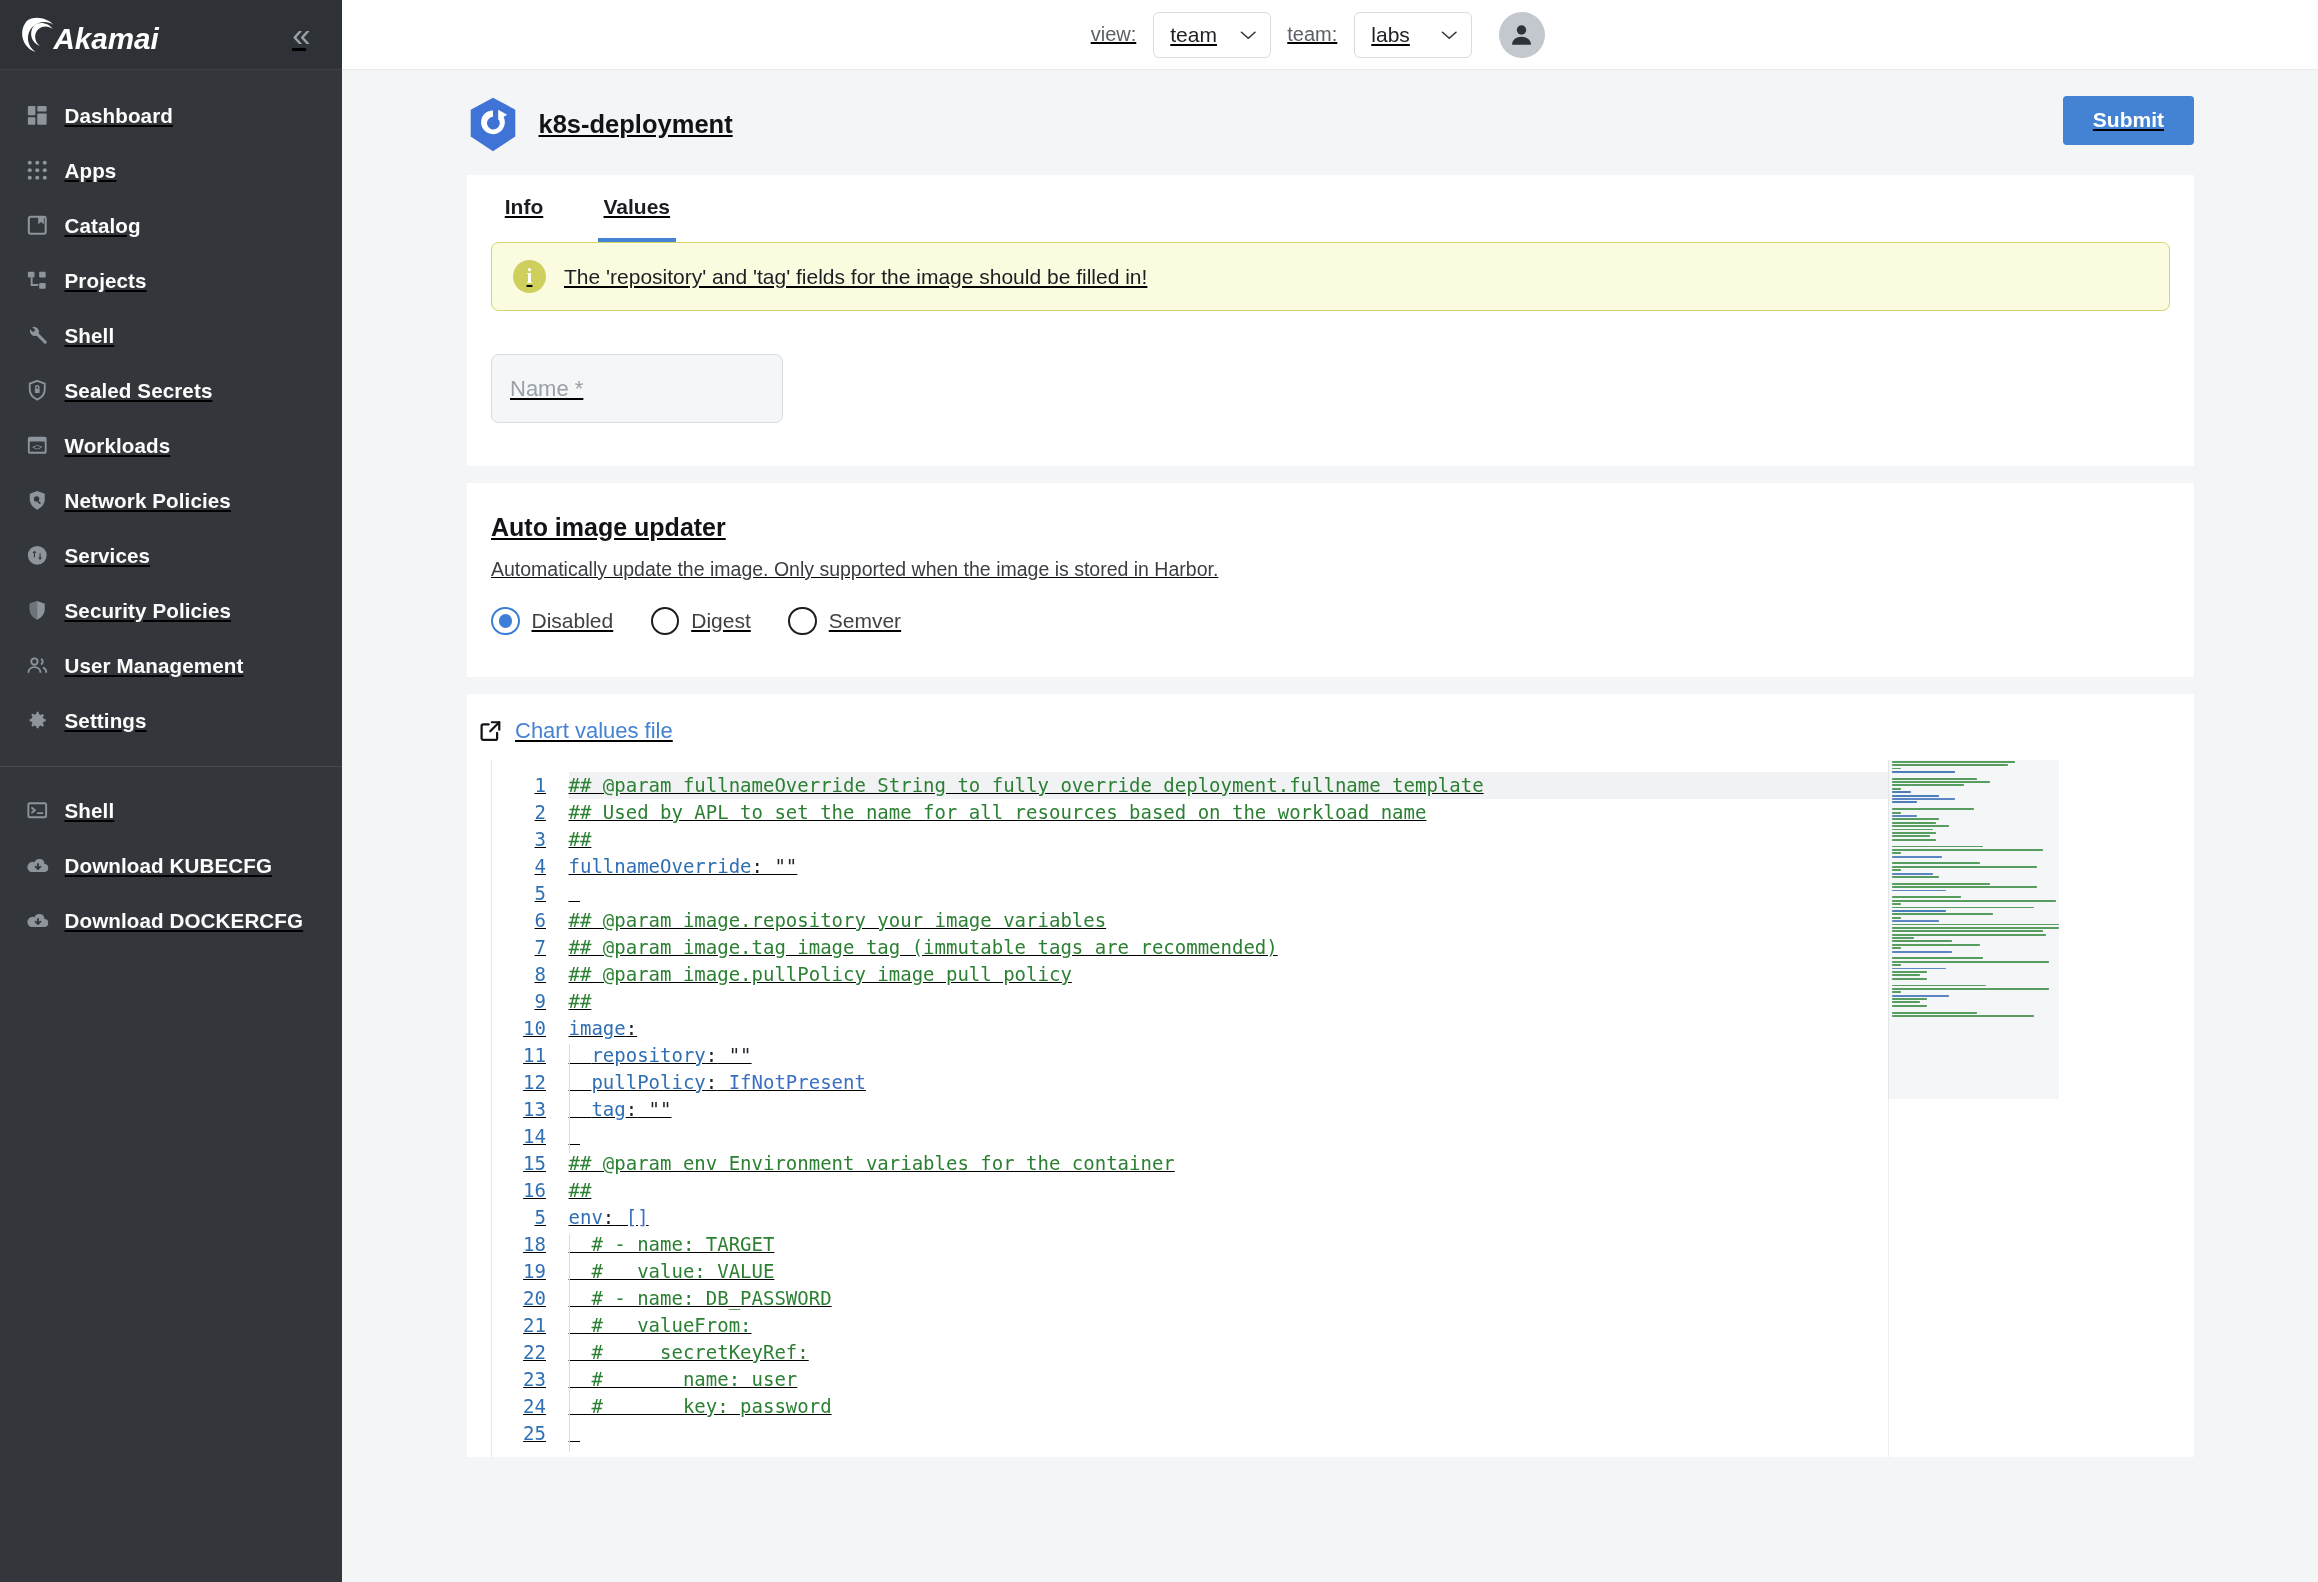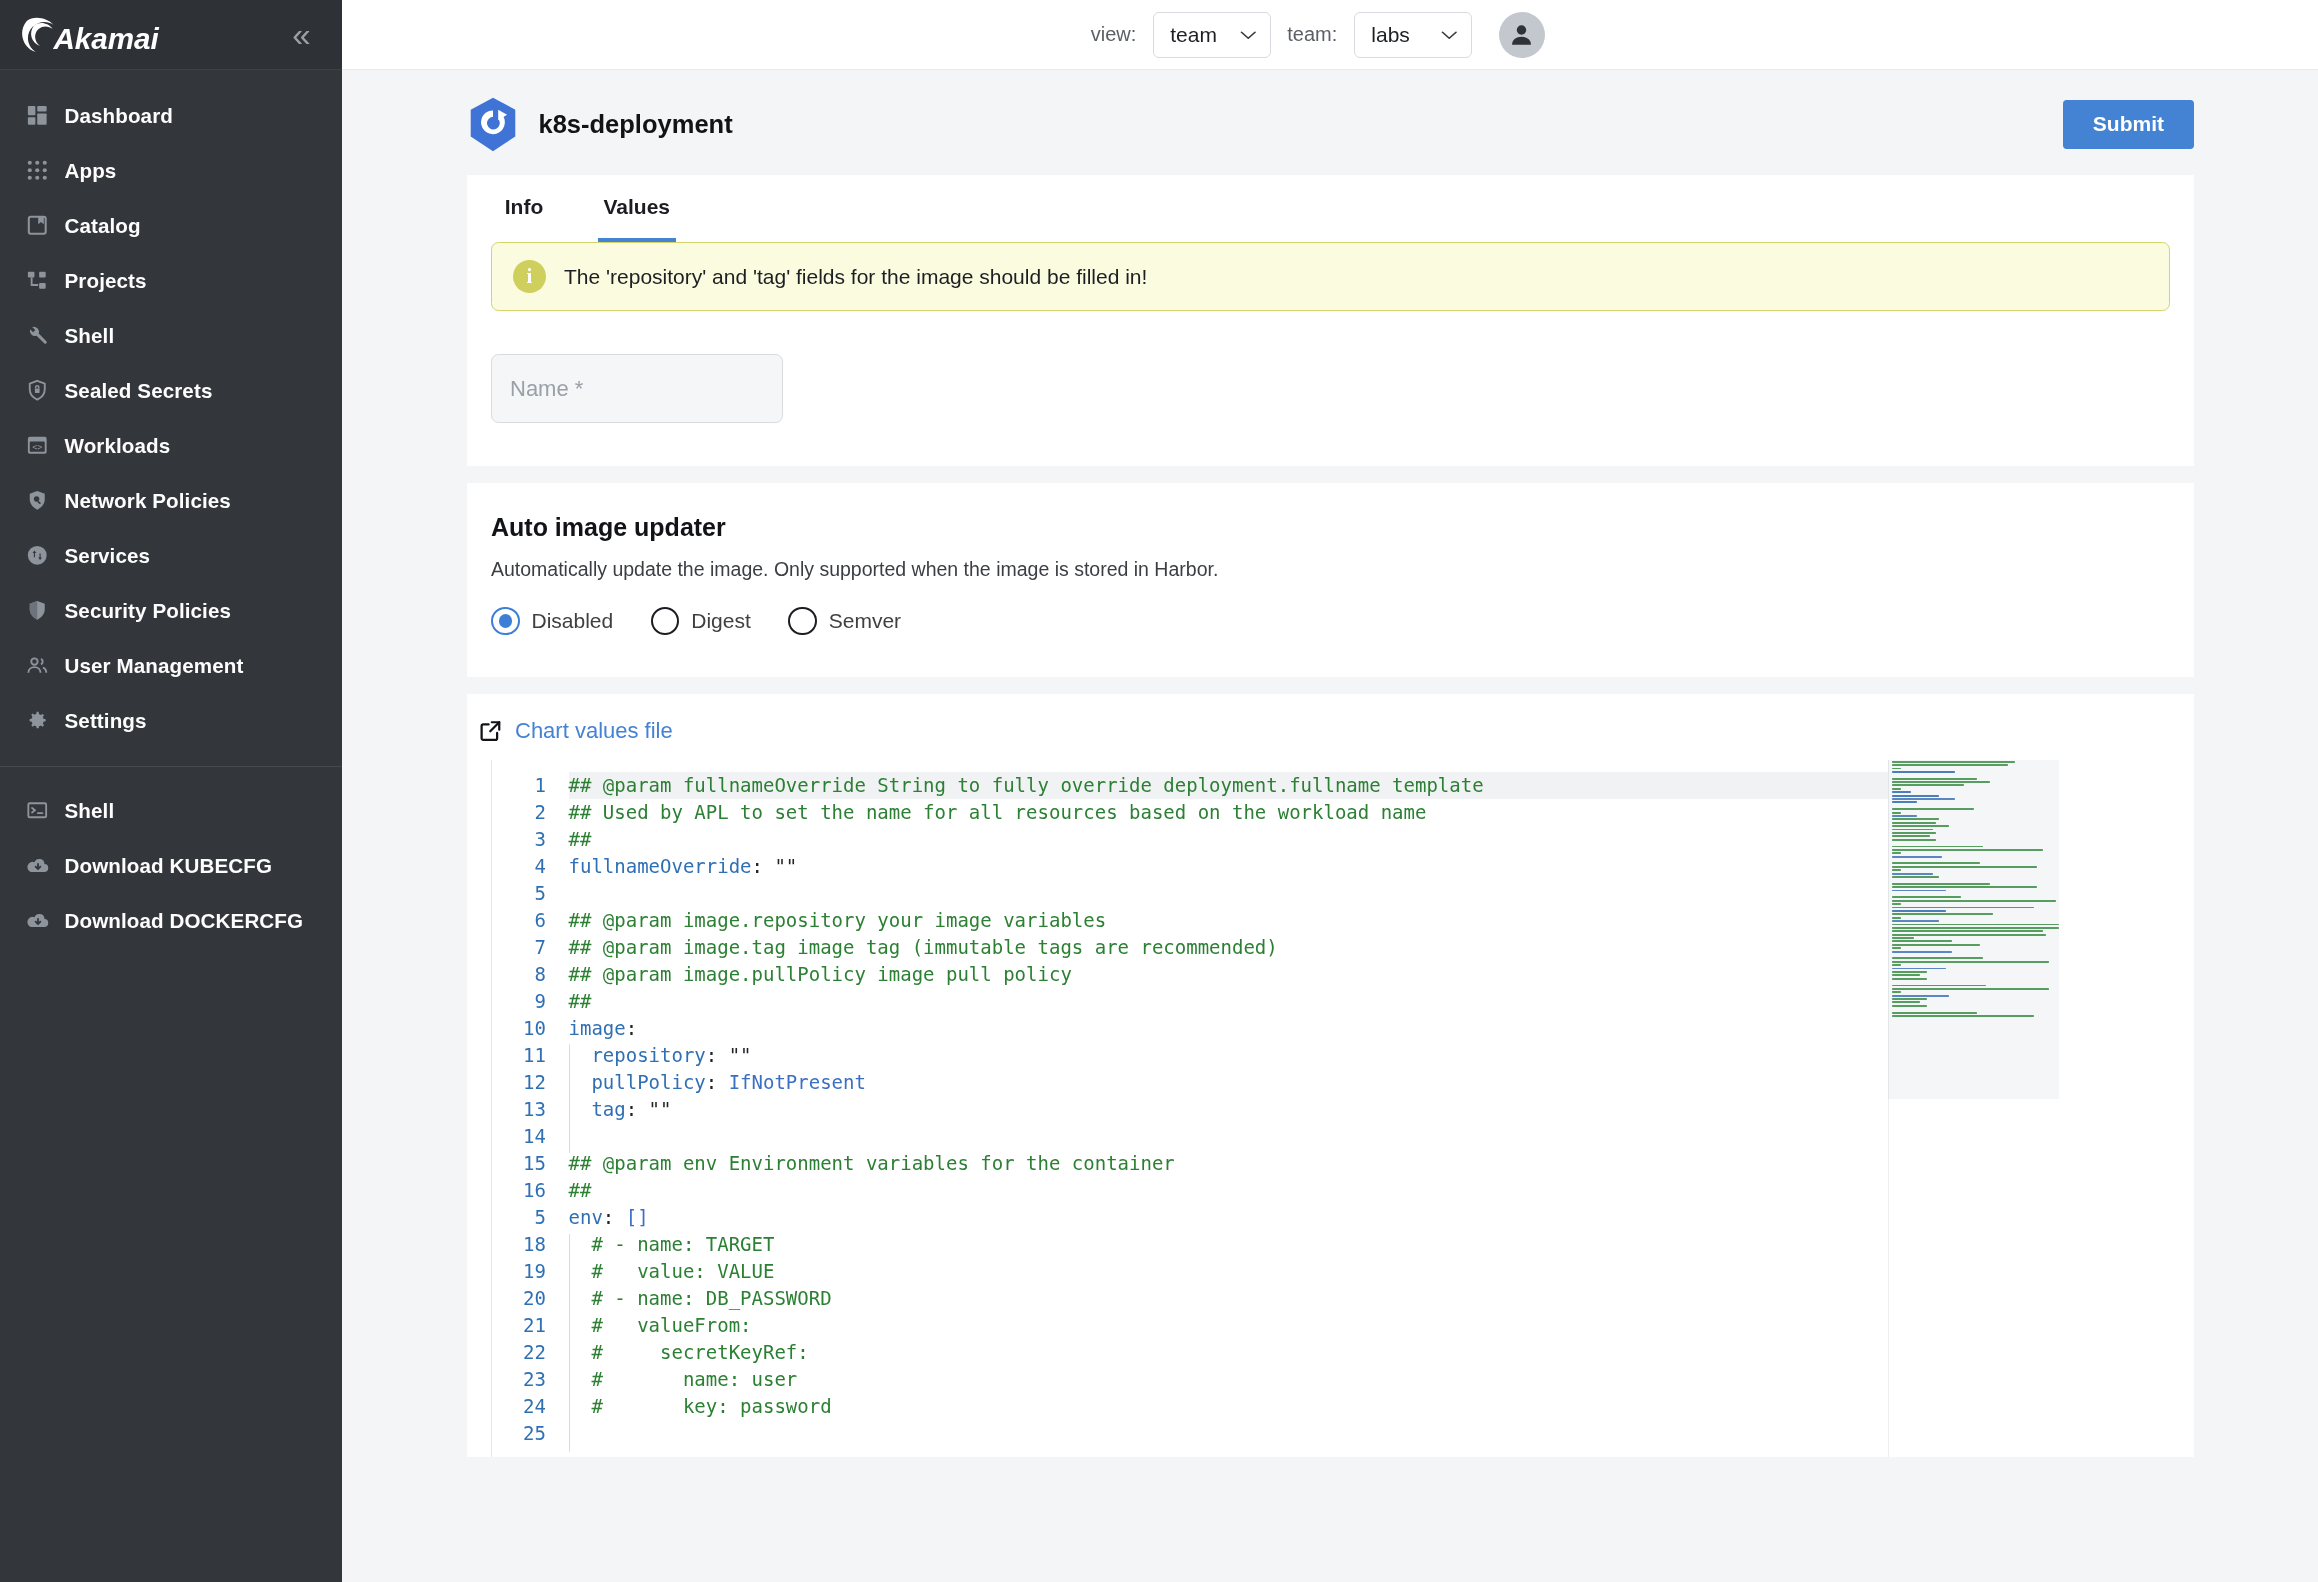--- a/index.html
+++ b/index.html
@@ -2,21 +2,21 @@
 <html style="font-size:12px"><head>
 <meta charset="utf-8">
 <style>
   * { box-sizing: border-box; margin: 0; padding: 0; }
   html, body {
     width: 2319px; height: 1583px;
     font-family: "Liberation Sans", sans-serif;
     background: #f4f5f7;
     overflow: hidden;
   }
-  .app { display: flex; width: 2319px; height: 1561px; }
+  .app { display: flex; width: 2319px; height: 1561px; text-decoration: underline; }
 
   
   .sidebar {
     width: 342px; flex: 0 0 342px;
     background: #33363b;
     display: flex; flex-direction: column;
     height: 1583px;
   }
   .sidebar-header {
     height: 70px; flex: 0 0 70px;
@@ -470,21 +470,21 @@
       <div class="avatar">
         <svg width="27" height="27" viewBox="0 0 24 24" fill="#2f3237">
             <circle cx="12" cy="8" r="4.2"></circle>
             <path d="M3.6 21c0-4.3 3.8-7 8.4-7s8.4 2.7 8.4 7z"></path>
           </svg>
       </div>
     </header>
 
     <div class="content">
 
-      <div style="width:1727px;margin:0 auto;padding:25.5px 0 22.5px 0;display:flex;align-items:center;justify-content:space-between;">
+      <div style="width:1727px;margin:0 auto;padding:25.5px 0 22.5px 0;display:flex;justify-content:space-between;">
         <div class="title-wrap">
           <span class="k8s-icon">
             <svg width="52" height="57" viewBox="0 0 70 76">
               <polygon points="35,2 65,18 65,54 35,74 5,54 5,18" fill="#4073d6"></polygon>
               <path d="M35 19a16 16 0 1 0 13.8 8l-6.5 3.9A8.6 8.6 0 1 1 35 27.6z" fill="#ffffff"></path>
               <polygon points="42,18 54,25 42,32" fill="#ffffff"></polygon>
             </svg>
           </span>
           <span class="page-title">k8s-deployment</span>
         </div>

